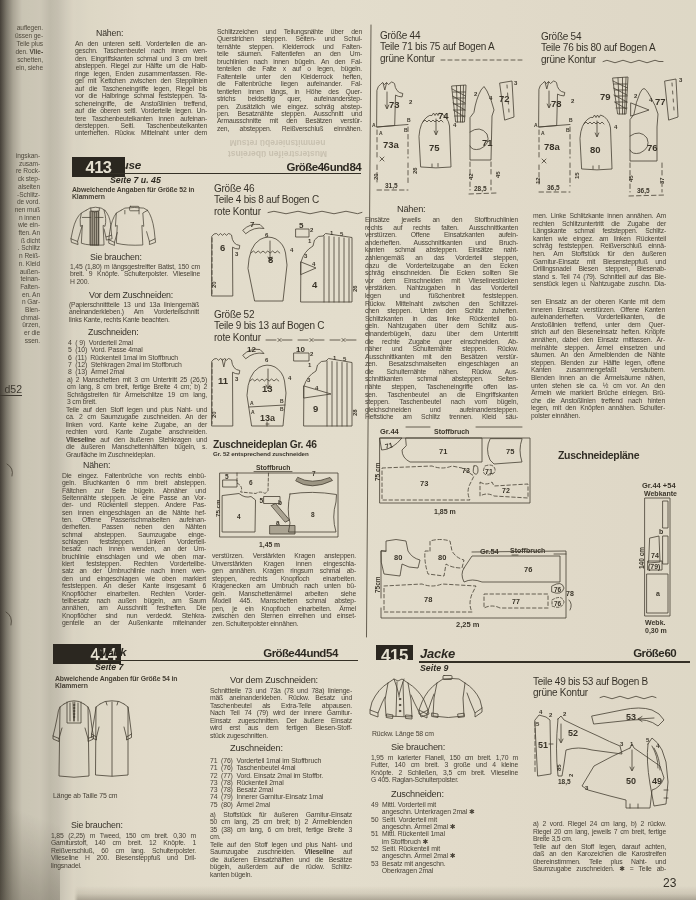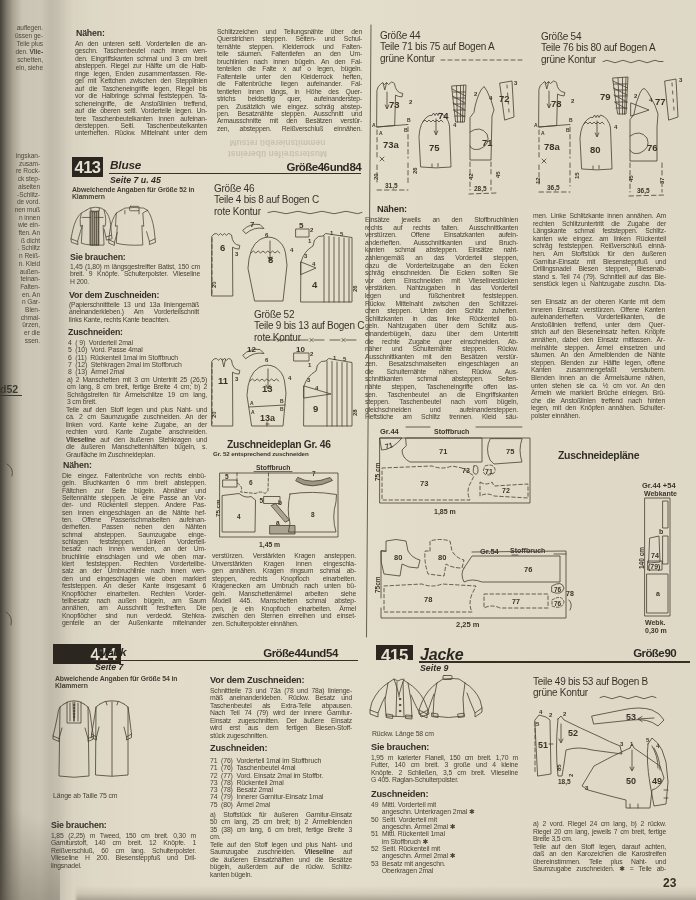--- a/index.html
+++ b/index.html
@@ -2,21 +2,21 @@
 <html><head>
 <meta charset="utf-8">
 <style>
   html,body{margin:0;padding:0;}
   body{width:696px;height:900px;position:relative;overflow:hidden;
        background:#e1dbca;
        font-family:"Liberation Sans",sans-serif;color:#272319;}
   .abs{position:absolute;}
   .body{font-size:6.8px;line-height:7.45px;text-align:justify;text-align-last:justify;letter-spacing:-0.18px;color:#352f25;}
   .bodyb{font-size:6.9px;line-height:7.3px;letter-spacing:-0.12px;color:#352f25;}
-  .h2{font-weight:bold;font-size:8.8px;letter-spacing:-0.2px;color:#1d1912;}
+  .h2{font-weight:normal;font-size:8.8px;letter-spacing:-0.2px;color:#1d1912;margin-left:20px;}
   .gh{font-weight:normal;font-size:10px;letter-spacing:-0.25px;color:#201c14;line-height:11.3px;}
   .num{background:#17140e;color:#e6e1d2;font-weight:bold;text-align:center;}
   .ttl{font-weight:bold;color:#17140e;font-style:italic;}
   .gs{font-weight:bold;color:#17140e;letter-spacing:-0.6px;}
   svg{position:absolute;overflow:visible;}
   .sk path,.sk line,.sk polyline,.sk rect,.sk circle,.sk ellipse{fill:none;stroke:#332d22;stroke-width:0.8;stroke-linecap:round;stroke-linejoin:round;}
   .dg text{font-family:"Liberation Sans",sans-serif;font-weight:bold;fill:#241f15;}
   .last{display:inline-block;}
   .ghost{color:rgba(128,120,102,0.30);font-weight:bold;transform:rotate(180deg);filter:blur(0.3px);}
 </style>
@@ -28,38 +28,38 @@
 <div class="abs" style="left:0;top:886px;width:696px;height:14px;background:linear-gradient(180deg,rgba(120,112,95,0) 0%,rgba(120,112,95,0.18) 55%,rgba(95,88,74,0.45) 100%);"></div>
 
 <div class="abs" style="left:0;top:0;width:78px;height:900px;background:linear-gradient(90deg,#332f28 0px,#6e6a5e 6px,#a39e8f 13px,#c7c2b2 22px,#cbc6b6 40px,#bcb7a8 50px,#c2bdae 58px,#cfcaba 66px,#dad4c3 74px,rgba(218,212,195,0) 78px);"></div>
 
 <div class="abs" style="left:0;top:760px;width:60px;height:140px;background:linear-gradient(200deg,rgba(80,75,62,0) 40%,rgba(80,75,62,0.45) 100%);"></div>
 
 <div class="abs" style="left:1px;top:24px;width:42px;font-size:6.6px;line-height:8px;text-align:right;color:#403a2d;letter-spacing:-0.1px;">auflegen.<br>üssen ge-<br>Teile plus<br>den. <b>Vlie-</b><br>schetten,<br>ein, siehe</div>
 
 <div class="abs" style="left:0px;top:152px;width:40px;font-size:6.6px;line-height:7.7px;text-align:right;color:#3d382c;letter-spacing:-0.1px;">ingskan-<br>zusam-<br>re Rock-<br>ck step-<br>alseiten<br>-Schlitz-<br>de vord.<br>nen muß<br>n innen<br>wie ein-<br>ften. An<br>ß dicht<br>. Schlitz<br>n Reiß-<br>n. Kleid<br>außen-<br>teinan-<br>Falten-<br>en. An<br>n Gar-<br>Blen-<br>chmal-<br>ürzen,<br>er die<br>ssen.</div>
 
-<div class="abs" style="left:0px;top:383px;width:22px;font-size:10.5px;font-weight:bold;color:#2c2820;border-bottom:1.4px solid #2c2820;padding-bottom:0;">d52</div>
+<div class="abs" style="left:0px;top:383px;width:22px;font-size:10.5px;font-weight:normal;color:#2c2820;border-bottom:1.4px solid #2c2820;padding-bottom:0;text-align:right;">d52</div>
 
 <svg class="sk" style="left:4px;top:462px;" width="20" height="170" viewBox="0 0 20 170">
     <path d="M3,2 Q10,6 8,14" stroke-width="0.7"></path>
     <path d="M2,150 Q9,154 7,163" stroke-width="0.7"></path>
   </svg>
 
 <svg class="sk" style="left:0;top:0;" width="696" height="900" viewBox="0 0 696 900">
     <line x1="371" y1="25" x2="366.5" y2="637" stroke-width="1.3" stroke="#3f3a2e"></line>
   </svg>
 
 <div class="abs h2" style="left:76px;top:28px;">Nähen:</div>
 
 <div class="abs body" style="left:75px;top:40px;width:132px;">An den unteren seitl. Vorderteilen die an-<br>geschn. Taschenbeutel nach innen wen-<br>den. Eingriffskanten schmal und 3 cm breit<br>absteppen. Riegel zur Hälfte um die Halb-<br>ringe legen, Enden zusammenfassen. Rie-<br>gel mit Kettchen zwischen den Stepplinien<br>auf die Tascheneingriffe legen, Riegel bis<br>vor die Halbringe schmal feststeppen. Ta-<br>scheneingriffe, die Anstoßlinien treffend,<br>auf die oberen seitl. Vorderteile legen. Un-<br>tere Taschenbeutelkanten innen aufeinan-<br>dersteppen. Seitl. Taschenbeutelkanten<br>unterheften. Rückw. Mittelnaht unter dem</div>
 
 <div class="abs ghost" style="left:195px;top:138px;width:165px;font-size:8.5px;line-height:10.5px;text-align:center;">Musterstreifen übereinst<br>nemmitsnierebü retsuM</div>
 
-<div class="abs num" style="left:72px;top:157px;width:31px;height:20px;font-size:16.5px;line-height:20px;letter-spacing:-0.5px;">413</div>
+<div class="abs num" style="left:72px;top:157px;width:53px;height:20px;font-size:16.5px;line-height:20px;letter-spacing:-0.5px;">413</div>
 
 <div class="abs" style="left:109px;top:172.5px;width:252px;height:1.6px;background:#211d15;"></div>
 
 <div class="abs ttl" style="left:110px;top:158px;font-size:11.8px;letter-spacing:-0.2px;">Bluse</div>
 
 <div class="abs ttl" style="left:110px;top:175px;font-size:8.8px;">Seite 7 u. 45</div>
 
 <div class="abs gs" style="left:246px;top:160.5px;width:115px;font-size:11.5px;text-align:right;">Größe 46 und 84</div>
 
 <div class="abs bodyb" style="left:72px;top:186px;width:130px;font-weight:bold;">Abweichende Angaben für Größe 52 in Klammern</div>
@@ -211,21 +211,21 @@
       <line x1="139" y1="18.5" x2="139" y2="82" stroke-width="0.55"></line>
   <text x="120" y="15" font-size="6">1</text>
   <text x="130" y="16" font-size="6">5</text>
   <text x="94" y="38" font-size="6">3</text>
   <text x="102" y="46" font-size="6">4</text>
   <text x="102" y="68" font-size="9.5">4</text>
   <text x="141" y="74" font-size="6" transform="rotate(-90 143 70)">26</text>
   </g>
 </svg>
 
-<div class="abs gh" style="left:214px;top:309px;margin-left:40px;">Größe 52<br>Teile 9 bis 13 auf Bogen C<br>rote Kontur</div>
+<div class="abs gh" style="left:214px;top:309px;">Größe 52<br>Teile 9 bis 13 auf Bogen C<br>rote Kontur</div>
 
 <svg class="sk" style="left:266px;top:336px;" width="96" height="8" viewBox="0 0 96 8">
     <path d="M0,4 h10 m6,0 h10 m6,0 h10 m6,0 h10 m6,0 h10 m6,0 h10" stroke-width="1.5"></path>
     <path d="M12,2.5 l3,3 m0,-3 l-3,3 M44,2.5 l3,3 m0,-3 l-3,3 M76,2.5 l3,3 m0,-3 l-3,3" stroke-width="1"></path>
   </svg>
 
 <svg class="sk dg" style="left:210px;top:346px;" width="146" height="84" viewBox="0 0 146 84">
 
   <g>
   <path d="M2,15 q2,-3 4.5,-2.5 l2,1.8 2,-1.8 2,1.8 2,-1.8 2,1.8 2,-1.8 q2,0.5 3,1.5 q0.5,5 2.5,7.5 q2,2.5 5.8,3 l-0.7,3.6 q-4.2,-0.2 -6.6,-1.9 L22.8,80 L2,80 Z"></path>
@@ -275,21 +275,21 @@
       <line x1="137" y1="17" x2="137" y2="80" stroke-width="0.55"></line>
   <text x="123" y="14" font-size="6">1</text>
   <text x="133" y="15" font-size="6">5</text>
   <text x="97" y="36" font-size="6">3</text>
   <text x="105" y="44" font-size="6">4</text>
   <text x="103" y="66" font-size="9.5">9</text>
   <text x="141" y="72" font-size="6" transform="rotate(-90 143 68)">28</text>
   </g>
 </svg>
 
-<div class="abs" style="left:213px;top:439px;font-weight:bold;font-size:10.3px;letter-spacing:-0.3px;color:#1d1912;margin-left:14px;">Zuschneideplan Gr. 46</div>
+<div class="abs" style="left:213px;top:439px;font-weight:bold;font-size:10.3px;letter-spacing:-0.3px;color:#1d1912;">Zuschneideplan Gr. 46</div>
 <div class="abs" style="left:213px;top:450px;font-weight:bold;font-size:6.2px;letter-spacing:-0.1px;color:#25211a;">Gr. 52 entsprechend zuschneiden</div>
 
 <svg class="sk dg" style="left:211px;top:462px;" width="135" height="88" viewBox="0 0 135 88">
   <text x="45" y="7.5" font-size="6.8" font-weight="bold">Stoffbruch</text>
   <line x1="43" y1="9.6" x2="81" y2="9.6" stroke-width="0.8"></line>
   <rect x="9" y="11" width="118" height="64" stroke-width="1.2"></rect>
   <text x="3" y="57" font-size="6.2" font-weight="bold" transform="rotate(-90 5 53)">75 cm</text>
 
   <rect x="12" y="18" width="14" height="7"></rect>
   <text x="14" y="16.5" font-size="6.5">5</text>
@@ -462,25 +462,25 @@
   <text x="194" y="58" font-size="7">78</text>
   <path d="M197,62 q4,4 1,10"></path>
 
   <text x="84" y="89" font-size="7.5" font-weight="bold">2,25 m</text>
 </svg>
 
 <div class="abs num" style="left:376px;top:645px;width:37px;height:15px;font-size:17px;line-height:21px;letter-spacing:-0.5px;">415</div>
 
 <div class="abs" style="left:419px;top:661px;width:271px;height:1.6px;background:#211d15;"></div>
 
-<div class="abs ttl" style="left:420px;top:646px;font-size:16px;letter-spacing:-0.2px;">Jacke</div>
+<div class="abs ttl" style="left:420px;top:646px;font-size:13px;letter-spacing:-0.2px;">Jacke</div>
 
 <div class="abs ttl" style="left:420px;top:663px;font-size:8.8px;text-align:right;">Seite 9</div>
 
-<div class="abs gs" style="left:590px;top:647px;width:86px;font-size:11.5px;text-align:right;">Größe 90</div>
+<div class="abs gs" style="left:590px;top:647px;width:86px;font-size:11.5px;text-align:right;">Größe 60</div>
 
 <svg class="sk" style="left:368px;top:672px;" width="114" height="52" viewBox="0 0 114 52">
 
   <g>
   <path d="M20,11 L26,7 L30,9 L34,7 L40,11"></path>
   <path d="M26,7 Q29,15 31,23 M36,7 Q33,15 31,23 L31,25"></path>
   <path d="M20,11 L17,28 L18,44 L44,45 L43,28 L40,11"></path>
   <path d="M29,10 L28,44 M35,10 L36,44" stroke-width="0.6"></path>
   <circle cx="32" cy="27" r="0.8" style="fill:#332d22;"></circle>
       <circle cx="32" cy="33" r="0.8" style="fill:#332d22;"></circle>
@@ -664,15 +664,15 @@
   <path d="M124,44 Q130,54 130,66" stroke-width="0.55"></path>
   <text x="122" y="80" font-size="9">49</text>
   <text x="116" y="38" font-size="6">5</text>
   <text x="126" y="44" font-size="6">4</text>
   <path d="M134,86 l4,0 m-4,8 l4,0" stroke-width="0.6"></path>
   </g>
 </svg>
 
 <div class="abs body" style="left:533px;top:820px;width:133px;line-height:7.5px;">a) 2 vord. Riegel 24 cm lang, b) 2 rückw.<br>Riegel 20 cm lang, jeweils 7 cm breit, fertige<br><span class="last">Breite 3,5 cm.</span><br>Teile auf den Stoff legen, darauf achten,<br>daß an den Karozeichen die Karostreifen<br>übereinstimmen.  Teile  plus  Naht-  und<br>Saumzugabe zuschneiden. ✱ = Teile ab-</div>
 
-<div class="abs" style="left:663px;top:876px;font-weight:bold;font-size:12px;color:#1d1912;">23</div>
+<div class="abs" style="left:663px;top:876px;font-weight:normal;font-size:12px;color:#1d1912;">23</div>
 
 <div class="abs" style="left:0;top:0;width:696px;height:900px;background:rgba(222,216,200,0.10);pointer-events:none;"></div>
 
 </body></html>

